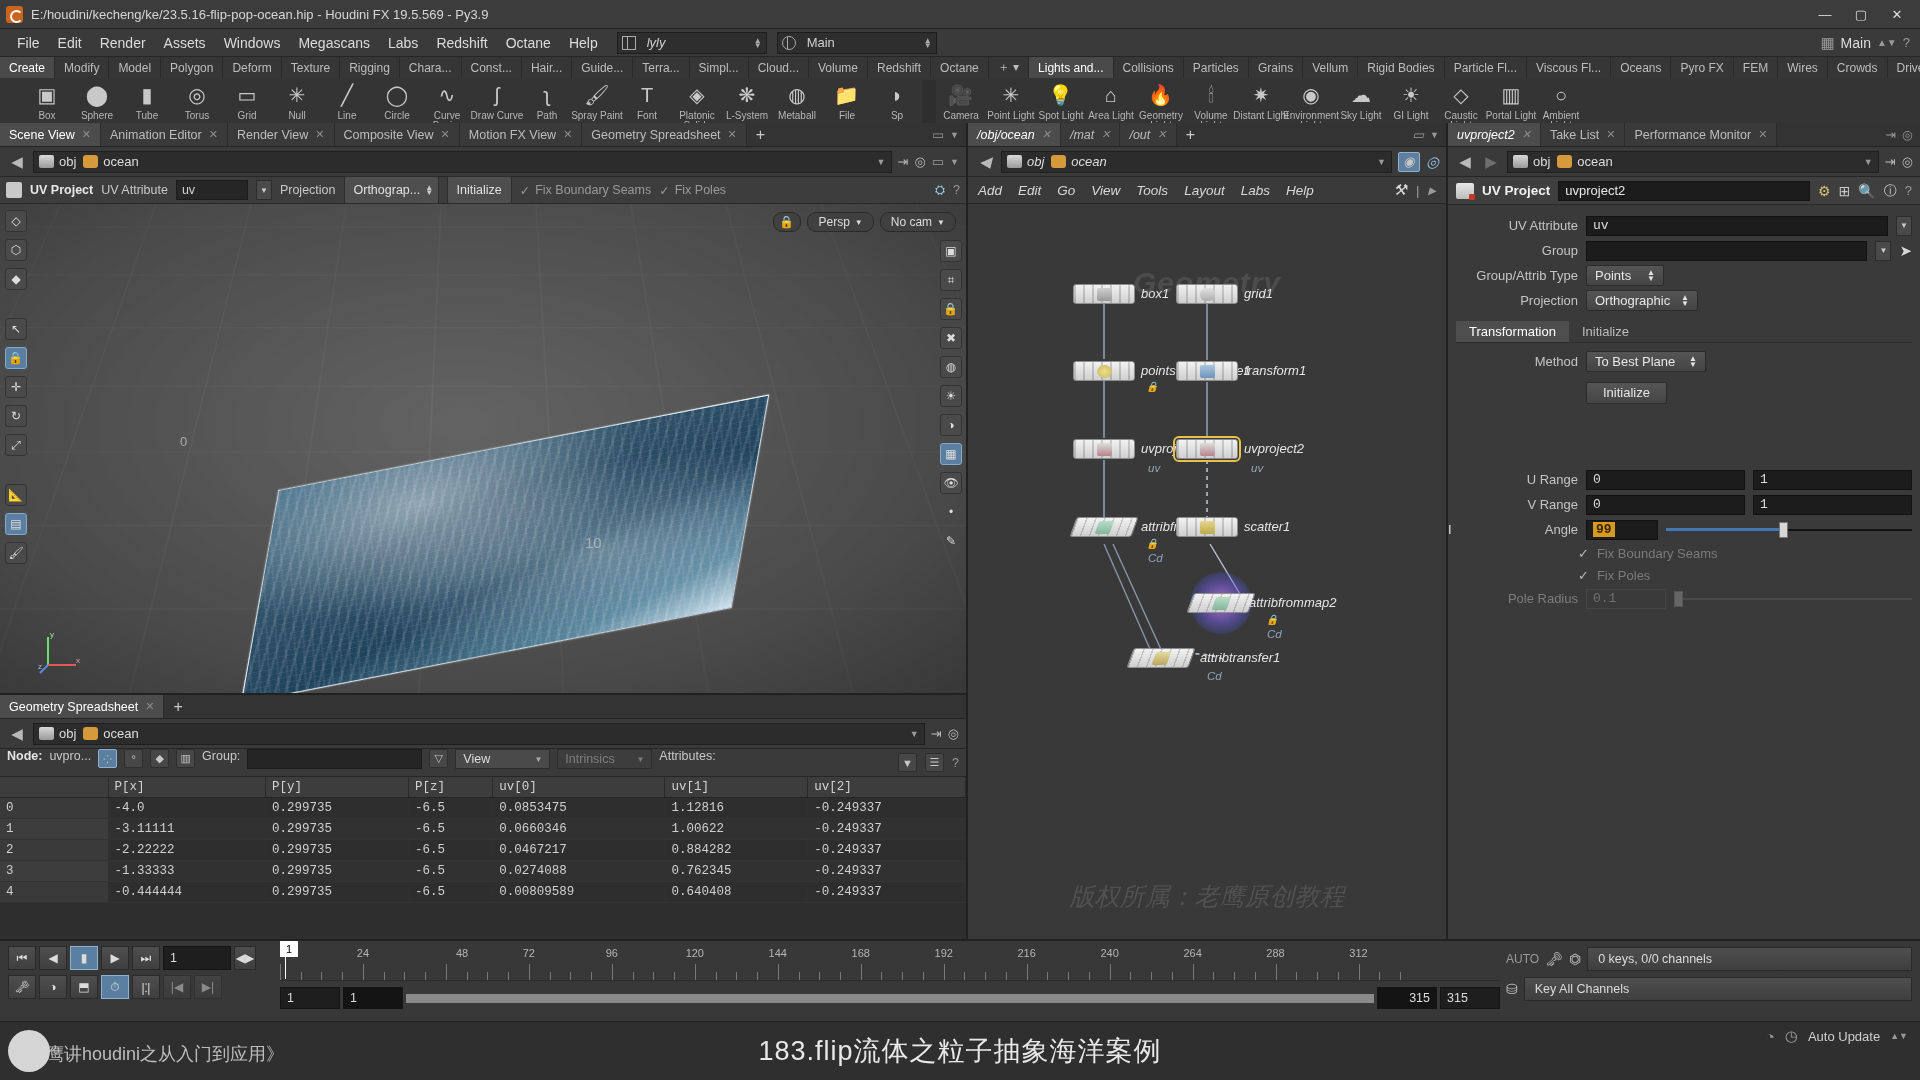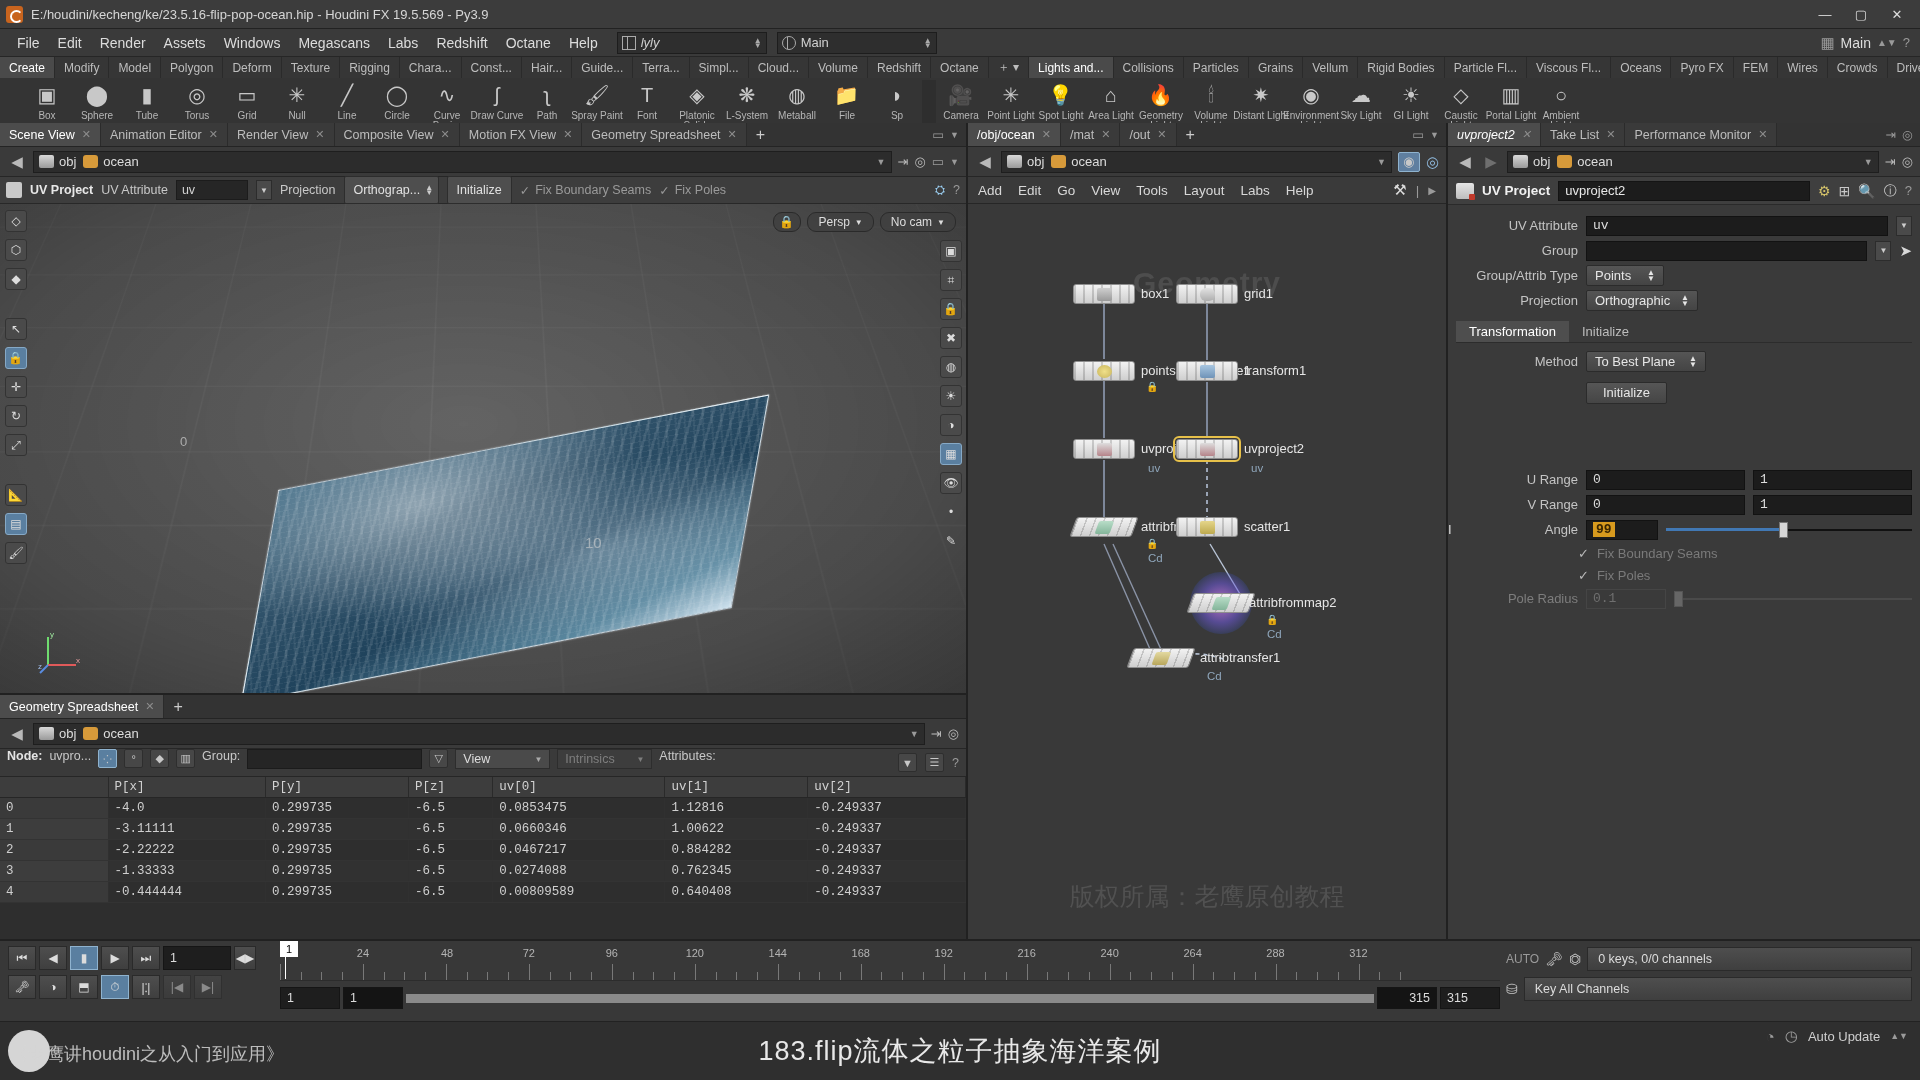--- a/index.html
+++ b/index.html
@@ -17,21 +17,21 @@
   .titlebar .ttext{ font-size:13px; color:#d6d6d6; white-space:nowrap;}
   .titlebar .twin{ margin-left:auto; display:flex; gap:2px;}
   .twin div{ width:34px;height:22px;display:flex;align-items:center;justify-content:center;
      color:#ddd;font-size:13px;}
 
   
   .menubar{ height:28px; background:#3a3a3a; display:flex; align-items:center; padding-left:8px;
      border-bottom:1px solid #262626; }
   .menubar .mi{ padding:3px 9px; font-size:14px; color:#dcdcdc; white-space:nowrap;}
   .mb-field{ display:flex;align-items:center;background:#2e2e2e;border:1px solid #1d1d1d;
-     height:22px;margin-left:10px;min-width:130px;padding:0 4px;gap:5px;}
+     height:22px;margin-left:10px;min-width:130px;padding:0 4px;gap:11px;}
   .mb-field .ic{ width:14px;height:14px;border:1px solid #aaa;position:relative;flex:none;}
   .mb-field .ic:after{content:"";position:absolute;left:4px;top:0;width:1px;height:12px;background:#aaa;}
   .mb-field .txt{ font-style:italic; color:#d0d0d0; font-size:13px;}
   .mb-field .spin{ margin-left:auto; display:flex;flex-direction:column;line-height:5px;font-size:8px;color:#aaa;}
   .mb-right{ margin-left:auto; display:flex; align-items:center; gap:6px; padding-right:10px;}
   .desk-label{ font-size:14px;color:#ddd;}
 
   
   .shelfwrap{ background:#343434; border-bottom:1px solid #222; }
   .shelf-tabs{ display:flex; height:21px; align-items:stretch; font-size:12px; }
@@ -41,21 +41,21 @@
   .shelf-tools{ display:flex; height:53px; align-items:flex-start; padding-top:2px; overflow:hidden;}
   .tool{ width:50px; display:flex; flex-direction:column; align-items:center; flex:none;}
   .tool .glyph{ width:30px;height:30px; display:flex;align-items:center;justify-content:center;
      font-size:20px; }
   .tool .lbl{ font-size:10px; color:#b6b6b6; text-align:center; line-height:10px; margin-top:1px;
      width:56px; overflow:hidden;}
 
   
   .main{ position:absolute; left:0; top:123px; right:0; bottom:141px; display:flex; }
   .col-left{ width:968px; display:flex; flex-direction:column; border-right:2px solid #212121;}
-  .col-mid{ width:480px; display:flex; flex-direction:column; border-right:2px solid #212121;}
+  .col-mid{ width:480px; display:flex; flex-direction:column; border-right:2px solid #212121;font-style:italic;}
   .col-right{ flex:1; display:flex; flex-direction:column;}
 
   
   .panetabs{ height:24px; background:#333; display:flex; align-items:stretch; font-size:12.5px;
      border-bottom:1px solid #242424;}
   .panetabs .pt{ padding:0 9px; display:flex;align-items:center;gap:7px; color:#bdbdbd;
      background:#3a3a3a; border-right:1px solid #2b2b2b; white-space:nowrap;}
   .panetabs .pt.active{ background:#4c4c4c; color:#fff;}
   .panetabs .pt .x{ color:#8d8d8d; font-size:11px;}
   .panetabs .plus{ padding:0 9px; display:flex;align-items:center;color:#ccc;font-size:16px;}
@@ -1110,21 +1110,21 @@
           <div class="tick" style="left: 954.074px; height: 8px;"></div>
           <div class="tick" style="left: 974.815px; height: 8px;"></div>
           <div class="tick" style="left: 995.556px; height: 16px;"></div>
           <div class="tick" style="left: 1016.3px; height: 8px;"></div>
           <div class="tick" style="left: 1037.04px; height: 8px;"></div>
           <div class="tick" style="left: 1057.78px; height: 8px;"></div>
           <div class="tick" style="left: 1078.52px; height: 16px;"></div>
           <div class="tick" style="left: 1099.26px; height: 8px;"></div>
           <div class="tick" style="left: 1120px; height: 8px;"></div>
           <div class="tnum" style="left: 82.963px;">24</div>
-          <div class="tnum" style="left: 167px;">48</div>
+          <div class="tnum" style="left: 182px;">48</div>
           <div class="tnum" style="left: 248.889px;">72</div>
           <div class="tnum" style="left: 331.852px;">96</div>
           <div class="tnum" style="left: 414.815px;">120</div>
           <div class="tnum" style="left: 497.778px;">144</div>
           <div class="tnum" style="left: 580.741px;">168</div>
           <div class="tnum" style="left: 663.704px;">192</div>
           <div class="tnum" style="left: 746.667px;">216</div>
           <div class="tnum" style="left: 829.63px;">240</div>
           <div class="tnum" style="left: 912.593px;">264</div>
           <div class="tnum" style="left: 995.556px;">288</div>

